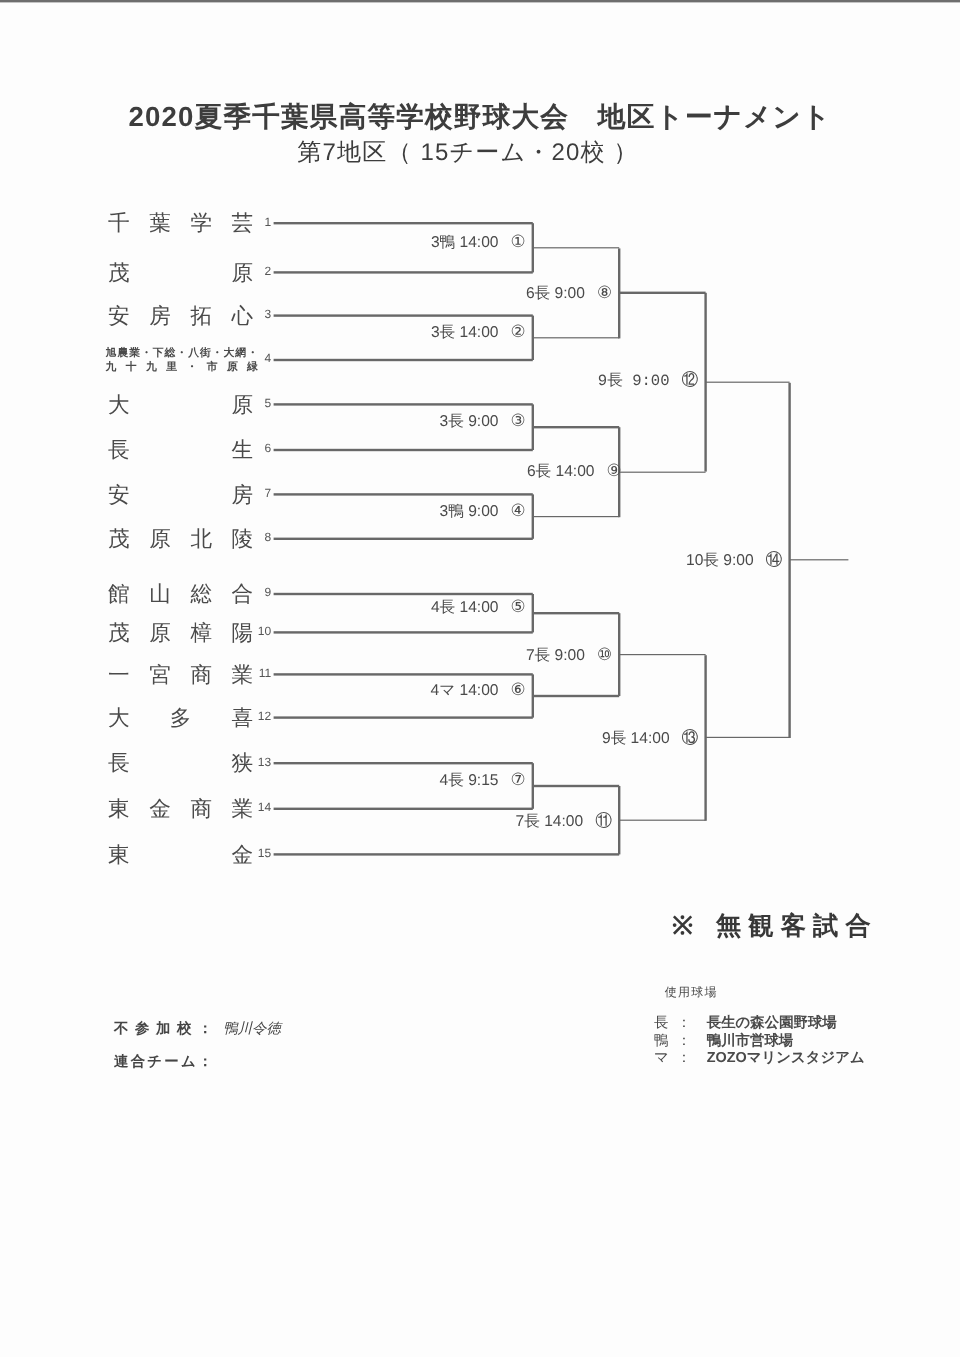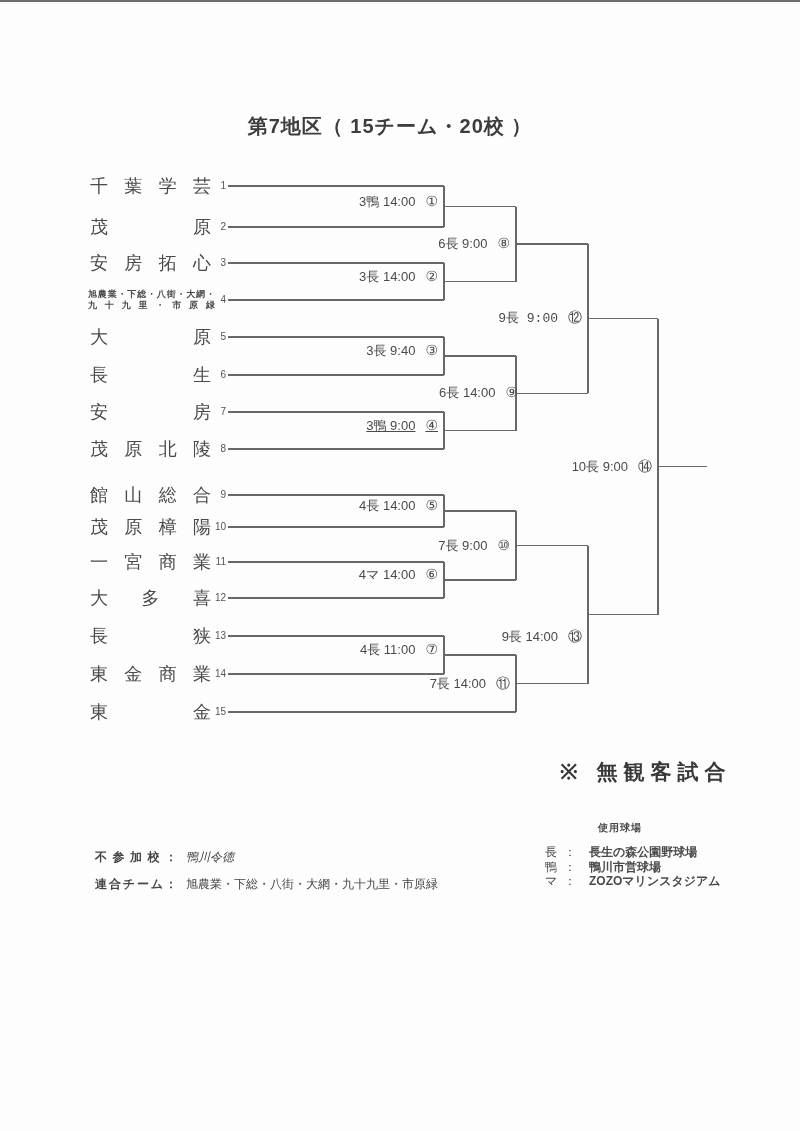--- a/index.html
+++ b/index.html
@@ -12,21 +12,21 @@
     font-family:"Liberation Sans", sans-serif;
     color:#444;
   }
   .scan-topline{position:absolute;left:0;top:0;width:800px;height:2px;background:#6e6e6e;}
   .title1{
     position:absolute;left:0;top:82px;width:800px;height:26px;
     text-align:center;font-size:23px;font-weight:bold;color:#3d3d3d;letter-spacing:1px;
   }
   .title2{
     position:absolute;left:0;top:113px;width:780px;height:25px;
-    text-align:center;font-size:20px;font-weight:bold;color:#3d3d3d;letter-spacing:1px;
+    text-align:center;font-size:20px;font-weight:normal;color:#3d3d3d;letter-spacing:1px;
   }
   .line{position:absolute;background:#686868;}
   .team-name{
     position:absolute;left:90px;width:121px;height:21px;line-height:21px;
     display:flex;justify-content:space-between;
     font-size:18px;color:#4a4a4a;
   }
   .team-name span{display:block;}
   .team-multi{
     position:absolute;left:88px;width:127px;height:22px;
@@ -43,22 +43,22 @@
   }
   .match-label .mnum{margin-left:10px;font-size:14px;}
   .note{
     position:absolute;left:560px;top:761px;height:22px;line-height:22px;
     display:flex;align-items:center;
     font-size:21px;font-weight:bold;color:#383838;
   }
   .note .note-mark{letter-spacing:0;}
   .note .note-text{margin-left:19px;letter-spacing:6px;}
   .venues-heading{
-    position:absolute;left:598px;top:821px;height:13px;line-height:13px;
-    font-size:10px;font-weight:bold;color:#4a4a4a;letter-spacing:1px;
+    position:absolute;left:554px;top:821px;height:13px;line-height:13px;
+    font-size:10px;font-weight:normal;color:#4a4a4a;letter-spacing:1px;
   }
   .venue-row{position:absolute;height:13px;line-height:13px;font-size:12px;color:#4a4a4a;}
   .venue-key{position:absolute;left:545px;width:16px;}
   .venue-sep{position:absolute;left:564px;}
   .venue-val{position:absolute;left:589px;white-space:nowrap;font-weight:bold;}
   .footer-label{
     position:absolute;left:95px;width:82px;height:15px;line-height:15px;
     display:flex;justify-content:space-between;
     font-size:12px;font-weight:bold;color:#454545;
   }
@@ -66,20 +66,21 @@
     position:absolute;left:186px;height:15px;line-height:15px;
     font-size:12px;color:#454545;white-space:nowrap;
   }
 </style>
 </head>
 <body>
 
 <div class="page">
   <div class="scan-topline"></div>
 
+  <div class="title1">2020夏季千葉県高等学校野球大会　地区トーナメント</div>
   <div class="title2">第7地区（ 15チーム・20校 ）</div>
 
   <div id="bracket">
       <div class="line" style="left: 228px; top: 185.25px; width: 216px; height: 1.5px;"></div>
       <div class="seed" style="top: 180px;">1</div>
       <div class="team-name" style="top: 175.5px;">
         <span>千</span>
         <span>葉</span>
         <span>学</span>
         <span>芸</span>
@@ -205,51 +206,51 @@
         <span>金</span>
       </div>
       <div class="line" style="left: 443.25px; top: 186px; width: 1.5px; height: 41px;"></div>
       <div class="line" style="left: 444px; top: 205.75px; width: 72px; height: 1.5px;"></div>
       <div class="match-label" style="left: 293px; top: 191.5px;"><span class="mtext">3鴨 14:00</span><span class="mnum">①</span></div>
       <div class="line" style="left: 443.25px; top: 263px; width: 1.5px; height: 37px;"></div>
       <div class="line" style="left: 444px; top: 280.75px; width: 72px; height: 1.5px;"></div>
       <div class="match-label" style="left: 293px; top: 266.5px;"><span class="mtext">3長 14:00</span><span class="mnum">②</span></div>
       <div class="line" style="left: 443.25px; top: 337px; width: 1.5px; height: 38px;"></div>
       <div class="line" style="left: 444px; top: 355.25px; width: 72px; height: 1.5px;"></div>
-      <div class="match-label" style="left: 293px; top: 341px;"><span class="mtext">3長 9:40</span><span class="mnum">③</span></div>
+      <div class="match-label" style="left: 293px; top: 341px;"><span class="mtext">3長 9:00</span><span class="mnum">③</span></div>
       <div class="line" style="left: 443.25px; top: 412px; width: 1.5px; height: 37px;"></div>
       <div class="line" style="left: 444px; top: 429.75px; width: 72px; height: 1.5px;"></div>
-      <div class="match-label" style="left: 293px; top: 415.5px; text-decoration: underline;"><span class="mtext">3鴨 9:00</span><span class="mnum">④</span></div>
+      <div class="match-label" style="left: 293px; top: 415.5px;"><span class="mtext">3鴨 9:00</span><span class="mnum">④</span></div>
       <div class="line" style="left: 443.25px; top: 495px; width: 1.5px; height: 32px;"></div>
       <div class="line" style="left: 444px; top: 510.25px; width: 72px; height: 1.5px;"></div>
       <div class="match-label" style="left: 293px; top: 496px;"><span class="mtext">4長 14:00</span><span class="mnum">⑤</span></div>
       <div class="line" style="left: 443.25px; top: 562px; width: 1.5px; height: 36px;"></div>
       <div class="line" style="left: 444px; top: 579.25px; width: 72px; height: 1.5px;"></div>
       <div class="match-label" style="left: 293px; top: 565px;"><span class="mtext">4マ 14:00</span><span class="mnum">⑥</span></div>
       <div class="line" style="left: 443.25px; top: 636px; width: 1.5px; height: 38px;"></div>
       <div class="line" style="left: 444px; top: 654.25px; width: 72px; height: 1.5px;"></div>
-      <div class="match-label" style="left: 293px; top: 640px;"><span class="mtext">4長 11:00</span><span class="mnum">⑦</span></div>
+      <div class="match-label" style="left: 293px; top: 640px;"><span class="mtext">4長 9:15</span><span class="mnum">⑦</span></div>
       <div class="line" style="left: 515.25px; top: 206.5px; width: 1.5px; height: 75px;"></div>
       <div class="line" style="left: 516px; top: 243.25px; width: 72px; height: 1.5px;"></div>
       <div class="match-label" style="left: 365px; top: 234px;"><span class="mtext">6長 9:00</span><span class="mnum">⑧</span></div>
       <div class="line" style="left: 515.25px; top: 356px; width: 1.5px; height: 74.5px;"></div>
       <div class="line" style="left: 516px; top: 392.5px; width: 72px; height: 1.5px;"></div>
       <div class="match-label" style="left: 373px; top: 383.25px;"><span class="mtext">6長 14:00</span><span class="mnum">⑨</span></div>
       <div class="line" style="left: 515.25px; top: 511px; width: 1.5px; height: 69px;"></div>
       <div class="line" style="left: 516px; top: 544.75px; width: 72px; height: 1.5px;"></div>
       <div class="match-label" style="left: 365px; top: 535.5px;"><span class="mtext">7長 9:00</span><span class="mnum">⑩</span></div>
       <div class="line" style="left: 515.25px; top: 655px; width: 1.5px; height: 57px;"></div>
       <div class="line" style="left: 516px; top: 682.75px; width: 72px; height: 1.5px;"></div>
       <div class="match-label" style="left: 365px; top: 673.5px;"><span class="mtext">7長 14:00</span><span class="mnum">⑪</span></div>
       <div class="line" style="left: 587.25px; top: 244px; width: 1.5px; height: 149.25px;"></div>
       <div class="line" style="left: 588px; top: 317.875px; width: 70px; height: 1.5px;"></div>
       <div class="match-label" style="left: 437px; top: 308.625px; font-family: Liberation Mono, monospace;"><span class="mtext">9長 9:00</span><span class="mnum">⑫</span></div>
       <div class="line" style="left: 587.25px; top: 545.5px; width: 1.5px; height: 138px;"></div>
       <div class="line" style="left: 588px; top: 613.75px; width: 70px; height: 1.5px;"></div>
-      <div class="match-label" style="left: 437px; top: 604.5px; margin-top: 22px;"><span class="mtext">9長 14:00</span><span class="mnum">⑬</span></div>
+      <div class="match-label" style="left: 437px; top: 604.5px;"><span class="mtext">9長 14:00</span><span class="mnum">⑬</span></div>
       <div class="line" style="left: 657.25px; top: 318.625px; width: 1.5px; height: 295.875px;"></div>
       <div class="line" style="left: 658px; top: 465.812px; width: 49px; height: 1.5px;"></div>
       <div class="match-label" style="left: 507px; top: 456.562px;"><span class="mtext">10長 9:00</span><span class="mnum">⑭</span></div>
     </div>
 
   <div class="note">
     <span class="note-mark">※</span>
     <span class="note-text">無観客試合</span>
   </div>
 
@@ -280,14 +281,13 @@
     </div>
   <div class="footer-value" style="top:850px;font-style:italic;">鴨川令徳</div>
   <div class="footer-label" style="top:877px;">
       <span>連</span>
       <span>合</span>
       <span>チ</span>
       <span>ー</span>
       <span>ム</span>
       <span>：</span>
     </div>
-  <div class="footer-value" style="top:877px;">旭農業・下総・八街・大網・九十九里・市原緑</div>
 </div>
 
 </body></html>

